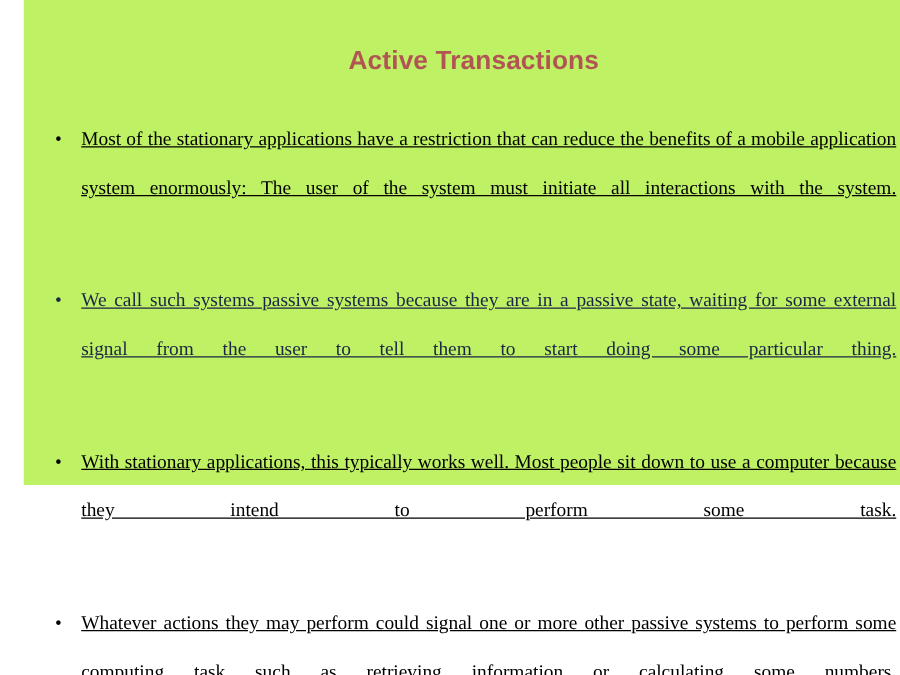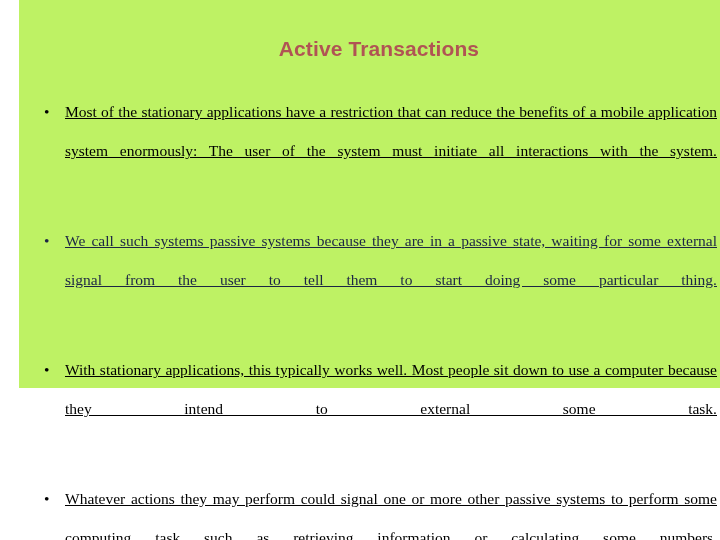--- a/index.html
+++ b/index.html
@@ -110,21 +110,21 @@
       <span class="bullet-text">Most of the stationary applications have a restriction that can reduce the benefits of a mobile application system enormously: The user of the system must initiate all interactions with the system.</span>
     </div>
 
     <div class="bullet-item tone-navy">
       <span class="bullet-marker">•</span>
       <span class="bullet-text">We call such systems passive systems because they are in a passive state, waiting for some external signal from the user to tell them to start doing some particular thing.</span>
     </div>
 
     <div class="bullet-item tone-black">
       <span class="bullet-marker">•</span>
-      <span class="bullet-text">With stationary applications, this typically works well. Most people sit down to use a computer because they intend to external some task.</span>
+      <span class="bullet-text">With stationary applications, this typically works well. Most people sit down to use a computer because they intend to perform some task.</span>
     </div>
 
     <div class="bullet-item tone-black">
       <span class="bullet-marker">•</span>
       <span class="bullet-text">Whatever actions they may perform could signal one or more other passive systems to perform some computing task such as retrieving information or calculating some numbers.</span>
     </div>
 
   </div>
 </div>
 

